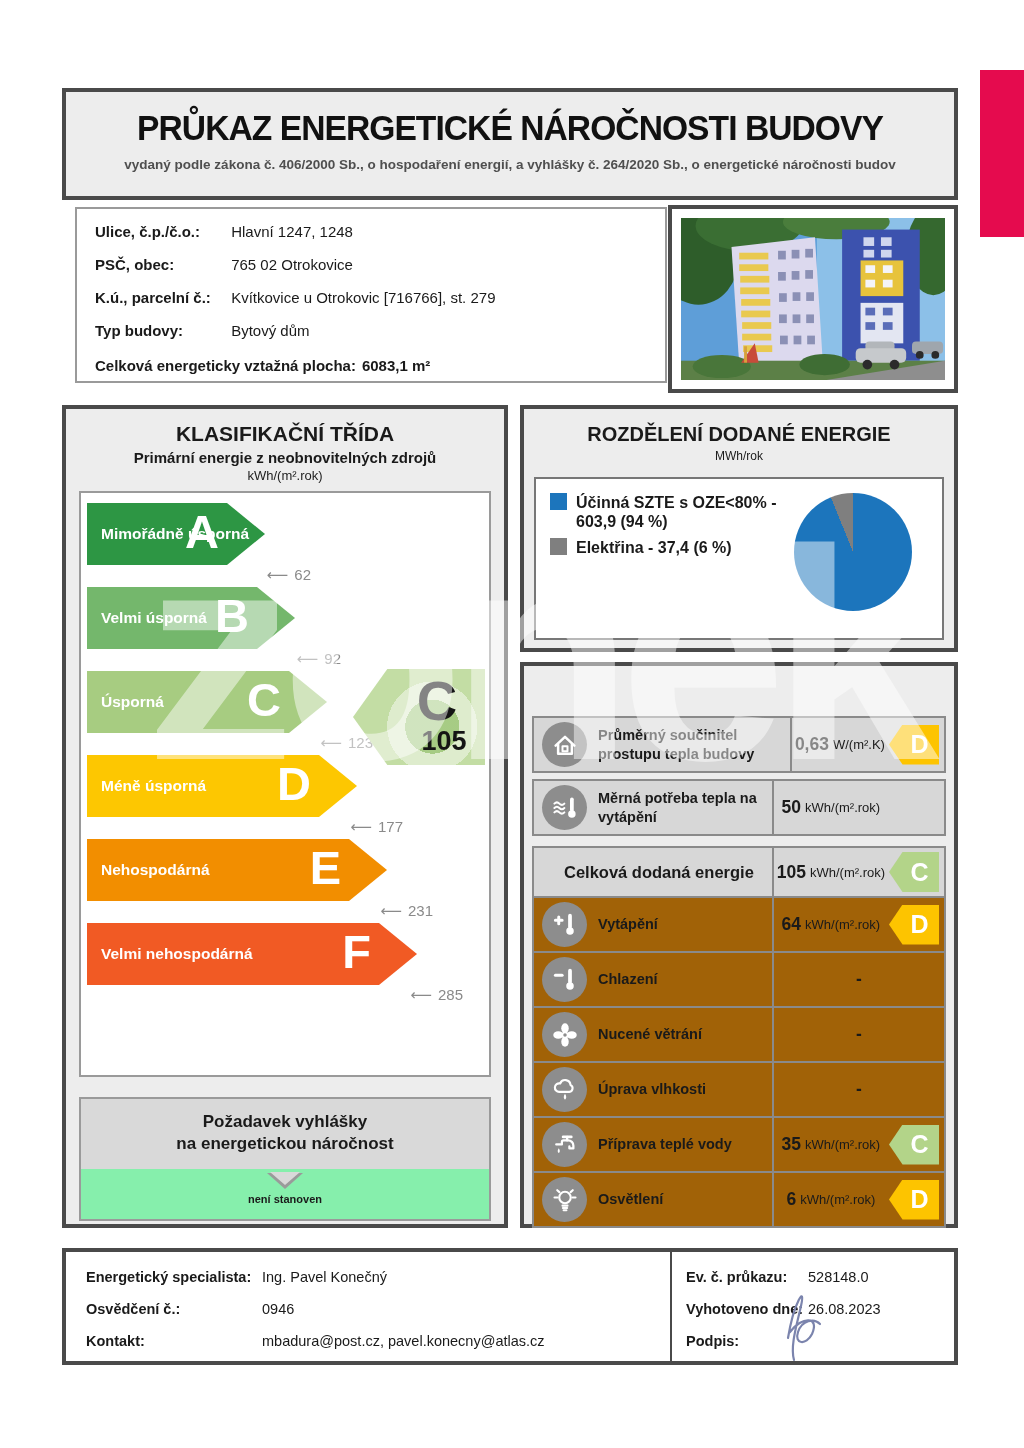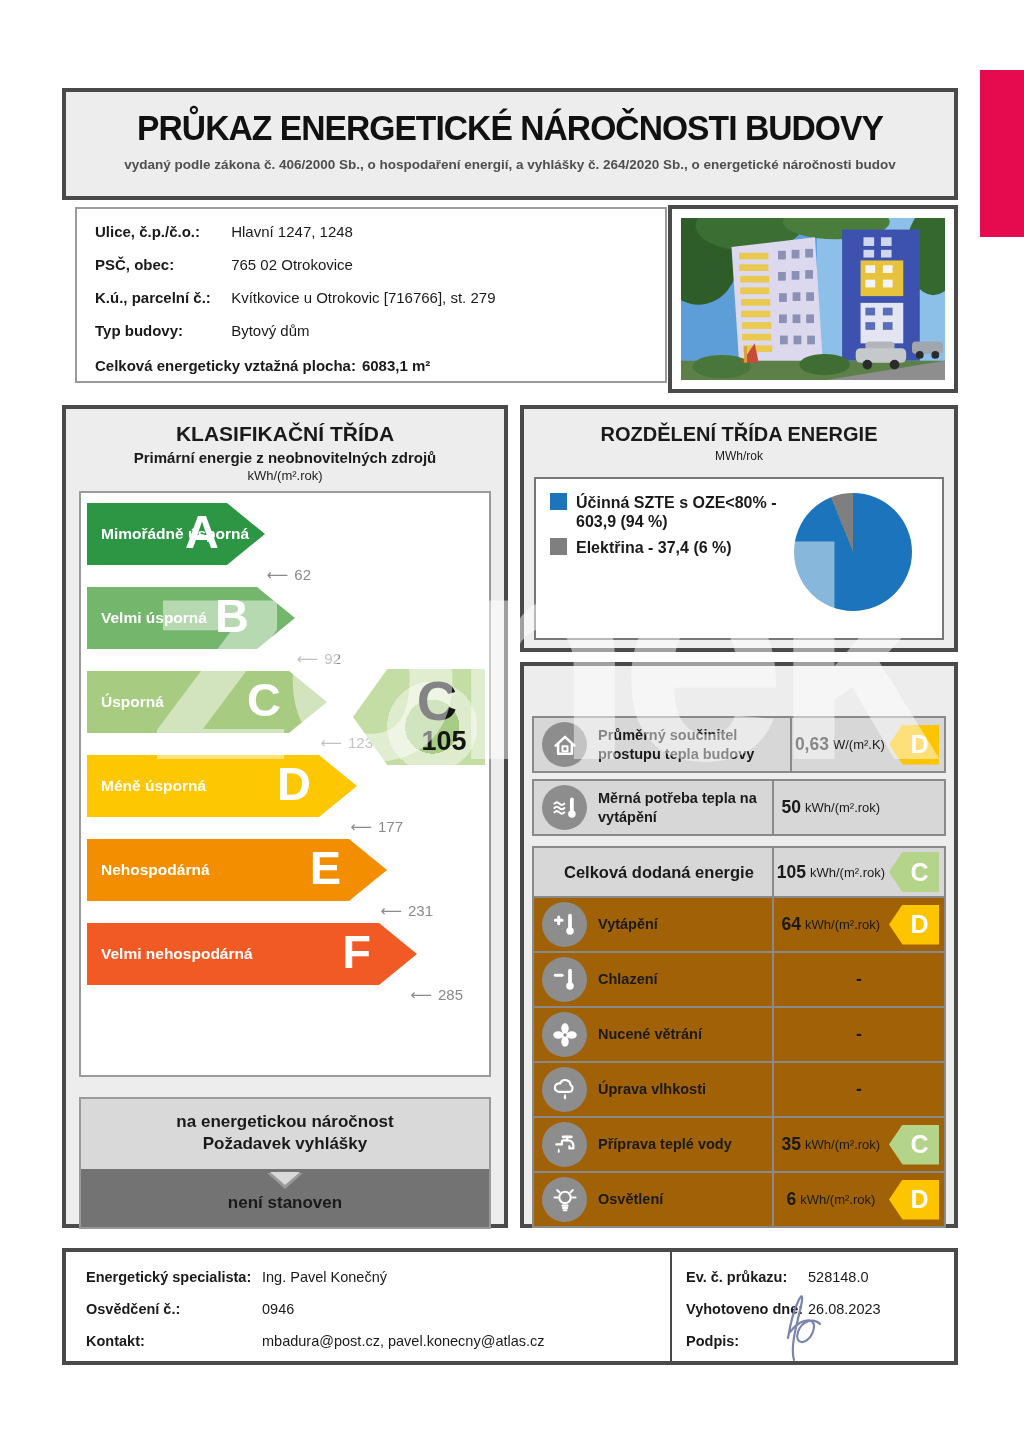--- a/index.html
+++ b/index.html
@@ -57,22 +57,22 @@
   .ci-value { font-size:27px; font-weight:bold; color:#141414; margin-left:24px; margin-top:2px; }
 
   
   .req-box { position:absolute; left:13px; top:688px; width:412px; }
   .req-head { position:relative; background:#d9d9d9; border:2px solid #9a9a9a; border-bottom:none;
     text-align:center; font-size:17px; font-weight:bold; padding:12px 0 14px 0; line-height:1.3; }
   .req-notch-border { position:absolute; left:calc(50% - 18px); bottom:-20px; width:0; height:0;
     border:18px solid transparent; border-top:16px solid #9a9a9a; border-bottom:none; z-index:2; }
   .req-notch { position:absolute; left:calc(50% - 15px); bottom:-16px; width:0; height:0;
     border:15px solid transparent; border-top:13px solid #d9d9d9; border-bottom:none; z-index:3; }
-  .req-body { background:#737373; border:2px solid #9a9a9a; border-top:none; text-align:center;
-    font-size:17px; font-weight:bold; padding:24px 0 14px 0; }
+  .req-body { background:#86efac; border:2px solid #9a9a9a; border-top:none; text-align:center;
+    font-size:11px; font-weight:bold; padding:24px 0 14px 0; }
 
   
   .split-panel { position:absolute; left:520px; top:405px; width:438px; height:247px;
     background:#ededed; border:4px solid #4a4a4a; }
   .split-head { text-align:center; padding-top:14px; }
   .split-head .p-title { font-size:20px; font-weight:bold; }
   .split-head .p-unit { font-size:12px; margin-top:3px; }
   .split-inner { position:absolute; left:10px; top:68px; width:410px; height:163px;
     background:#fff; border:2px solid #777; }
   .legend { padding:14px 0 0 14px; }
@@ -285,32 +285,32 @@
       </div>
 
       <div class="c-indicator" style="background-color: rgb(195, 221, 164);">
         <span class="ci-letter">C</span>
         <span class="ci-value">105</span>
       </div>
     </div>
 
     <div class="req-box">
       <div class="req-head">
+        <div>Požadavek vyhlášky</div>
         <div>na energetickou náročnost</div>
-        <div>Požadavek vyhlášky</div>
         <div class="req-notch-border"></div>
         <div class="req-notch"></div>
       </div>
       <div class="req-body">není stanoven</div>
     </div>
   </div>
 
   <div class="split-panel">
     <div class="split-head">
-      <div class="p-title">ROZDĚLENÍ TŘÍDA ENERGIE</div>
+      <div class="p-title">ROZDĚLENÍ DODANÉ ENERGIE</div>
       <div class="p-unit">MWh/rok</div>
     </div>
     <div class="split-inner">
       <div class="legend">
         <div class="legend-item">
           <span class="legend-swatch" style="background: rgb(28, 117, 188);"></span>
           <span class="legend-label">Účinná SZTE s OZE&lt;80% - 603,9 (94 %)</span>
         </div>
         <div class="legend-item">
           <span class="legend-swatch" style="background: rgb(127, 127, 127);"></span>

